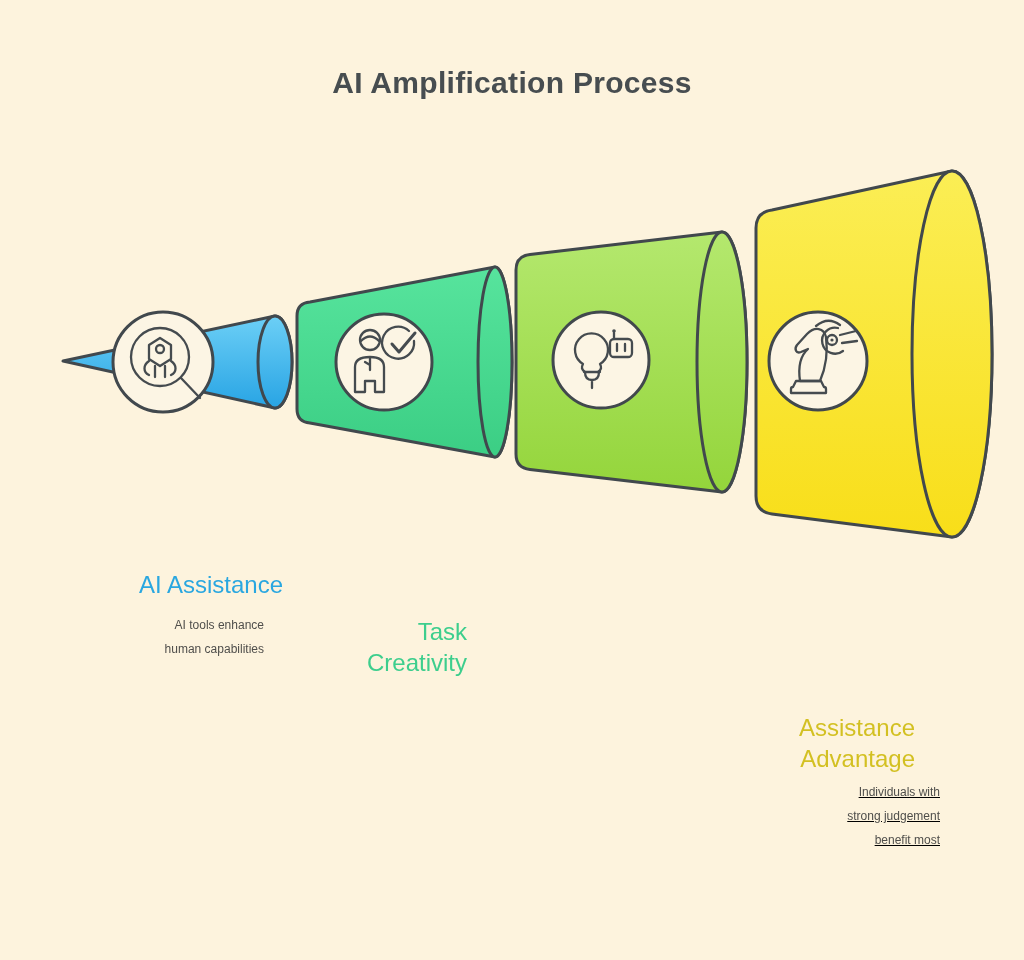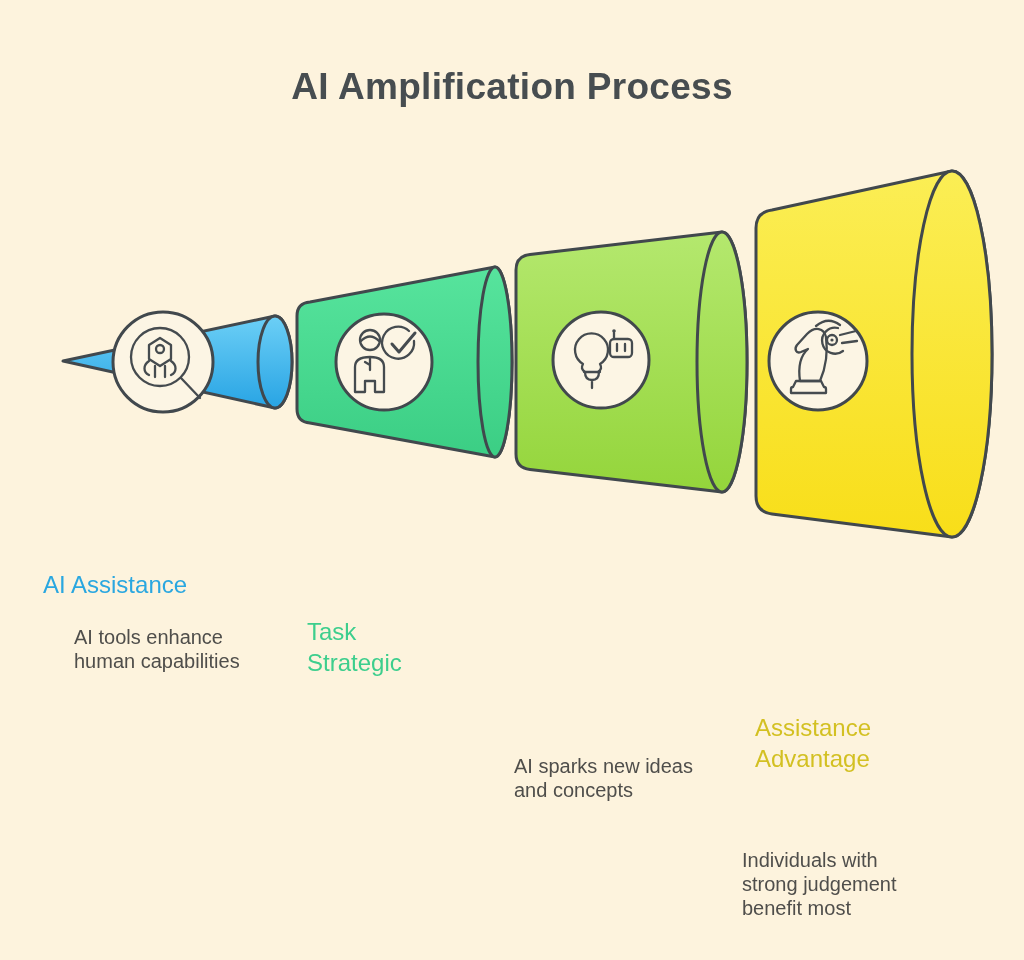--- a/index.html
+++ b/index.html
@@ -8,45 +8,45 @@
     --s1a:#6CCFF6; --s1b:#28A4E4; --s1h:#2AA7E0;
     --s2a:#57E49D; --s2b:#3BCE84; --s2h:#3DCE8D;
     --s3a:#B4E86E; --s3b:#94D53B; --s3h:#8DBE3E;
     --s4a:#FBEE55; --s4b:#F8DE19; --s4h:#D3C022;
   }
   html,body{margin:0;padding:0;}
   body{width:1024px;height:960px;background:var(--bg);font-family:"Liberation Sans",sans-serif;overflow:hidden;}
   .canvas{position:relative;width:1024px;height:960px;}
   .page-title{
     position:absolute;left:0;top:66px;width:1024px;margin:0;
-    text-align:center;font-size:37px;font-weight:700;color:var(--title-color);
+    text-align:center;font-size:30px;font-weight:700;color:var(--title-color);
     letter-spacing:.3px;
   }
   svg.funnel{position:absolute;left:0;top:0;}
   .cone{stroke:var(--outline);stroke-width:3;stroke-linejoin:round;}
   .badge{fill:var(--badge-fill);stroke:var(--outline);stroke-width:3;}
   .glyph{fill:none;stroke:var(--glyph);stroke-width:2.3;stroke-linecap:round;stroke-linejoin:round;}
   .glyph-fill{fill:var(--glyph);stroke:none;}
   #g1 .a{stop-color:var(--s1a);} #g1 .b{stop-color:var(--s1b);}
   #g2 .a{stop-color:var(--s2a);} #g2 .b{stop-color:var(--s2b);}
   #g3 .a{stop-color:var(--s3a);} #g3 .b{stop-color:var(--s3b);}
   #g4 .a{stop-color:var(--s4a);} #g4 .b{stop-color:var(--s4b);}
-  .stage-label{position:absolute;text-align:left;}
+  .stage-label{position:absolute;text-align:right;}
   .stage-heading{margin:0;font-size:24px;font-weight:500;line-height:31px;white-space:pre-line;}
-  .stage-desc{margin:12px;font-size:20px;line-height:24px;color:var(--desc-color);white-space:pre-line;}
+  .stage-desc{margin:0;font-size:12px;line-height:24px;color:var(--desc-color);white-space:pre-line;}
   .s1 .stage-heading{color:var(--s1h);} .s2 .stage-heading{color:var(--s2h);}
   .s3 .stage-heading{color:var(--s3h);} .s4 .stage-heading{color:var(--s4h);}
   #label1{left:43px;top:569px;width:240px;}
   #desc1{left:62px;top:613px;width:202px;}
   #label2{left:307px;top:616px;width:160px;}
   #desc2{left:287px;top:693px;width:200px;}
   #label3{left:522px;top:664px;width:170px;}
   #desc3{left:502px;top:742px;width:210px;}
   #label4{left:755px;top:712px;width:160px;}
-  #desc4{left:730px;top:836px;width:210px;}
+  #desc4{left:730px;top:780px;width:210px;text-decoration:underline;}
 </style>
 </head>
 <body>
 
 <div class="canvas">
 
   <h1 class="page-title">AI Amplification Process</h1>
 
   <svg class="funnel" width="1024" height="960" viewBox="0 0 1024 960">
     <defs>
@@ -134,27 +134,23 @@
   <div id="label1" class="stage-label s1">
     <p class="stage-heading">AI Assistance</p>
   </div>
   <div id="desc1" class="stage-label s1">
     <p class="stage-desc">AI tools enhance
 human capabilities</p>
   </div>
 
   <div id="label2" class="stage-label s2">
     <p class="stage-heading">Task
-Strategic</p>
+Creativity</p>
   </div>
 
-  <div id="desc3" class="stage-label s3">
-    <p class="stage-desc">AI sparks new ideas
-and concepts</p>
-  </div>
 
   <div id="label4" class="stage-label s4">
     <p class="stage-heading">Assistance
 Advantage</p>
   </div>
   <div id="desc4" class="stage-label s4">
     <p class="stage-desc">Individuals with
 strong judgement
 benefit most</p>
   </div>

